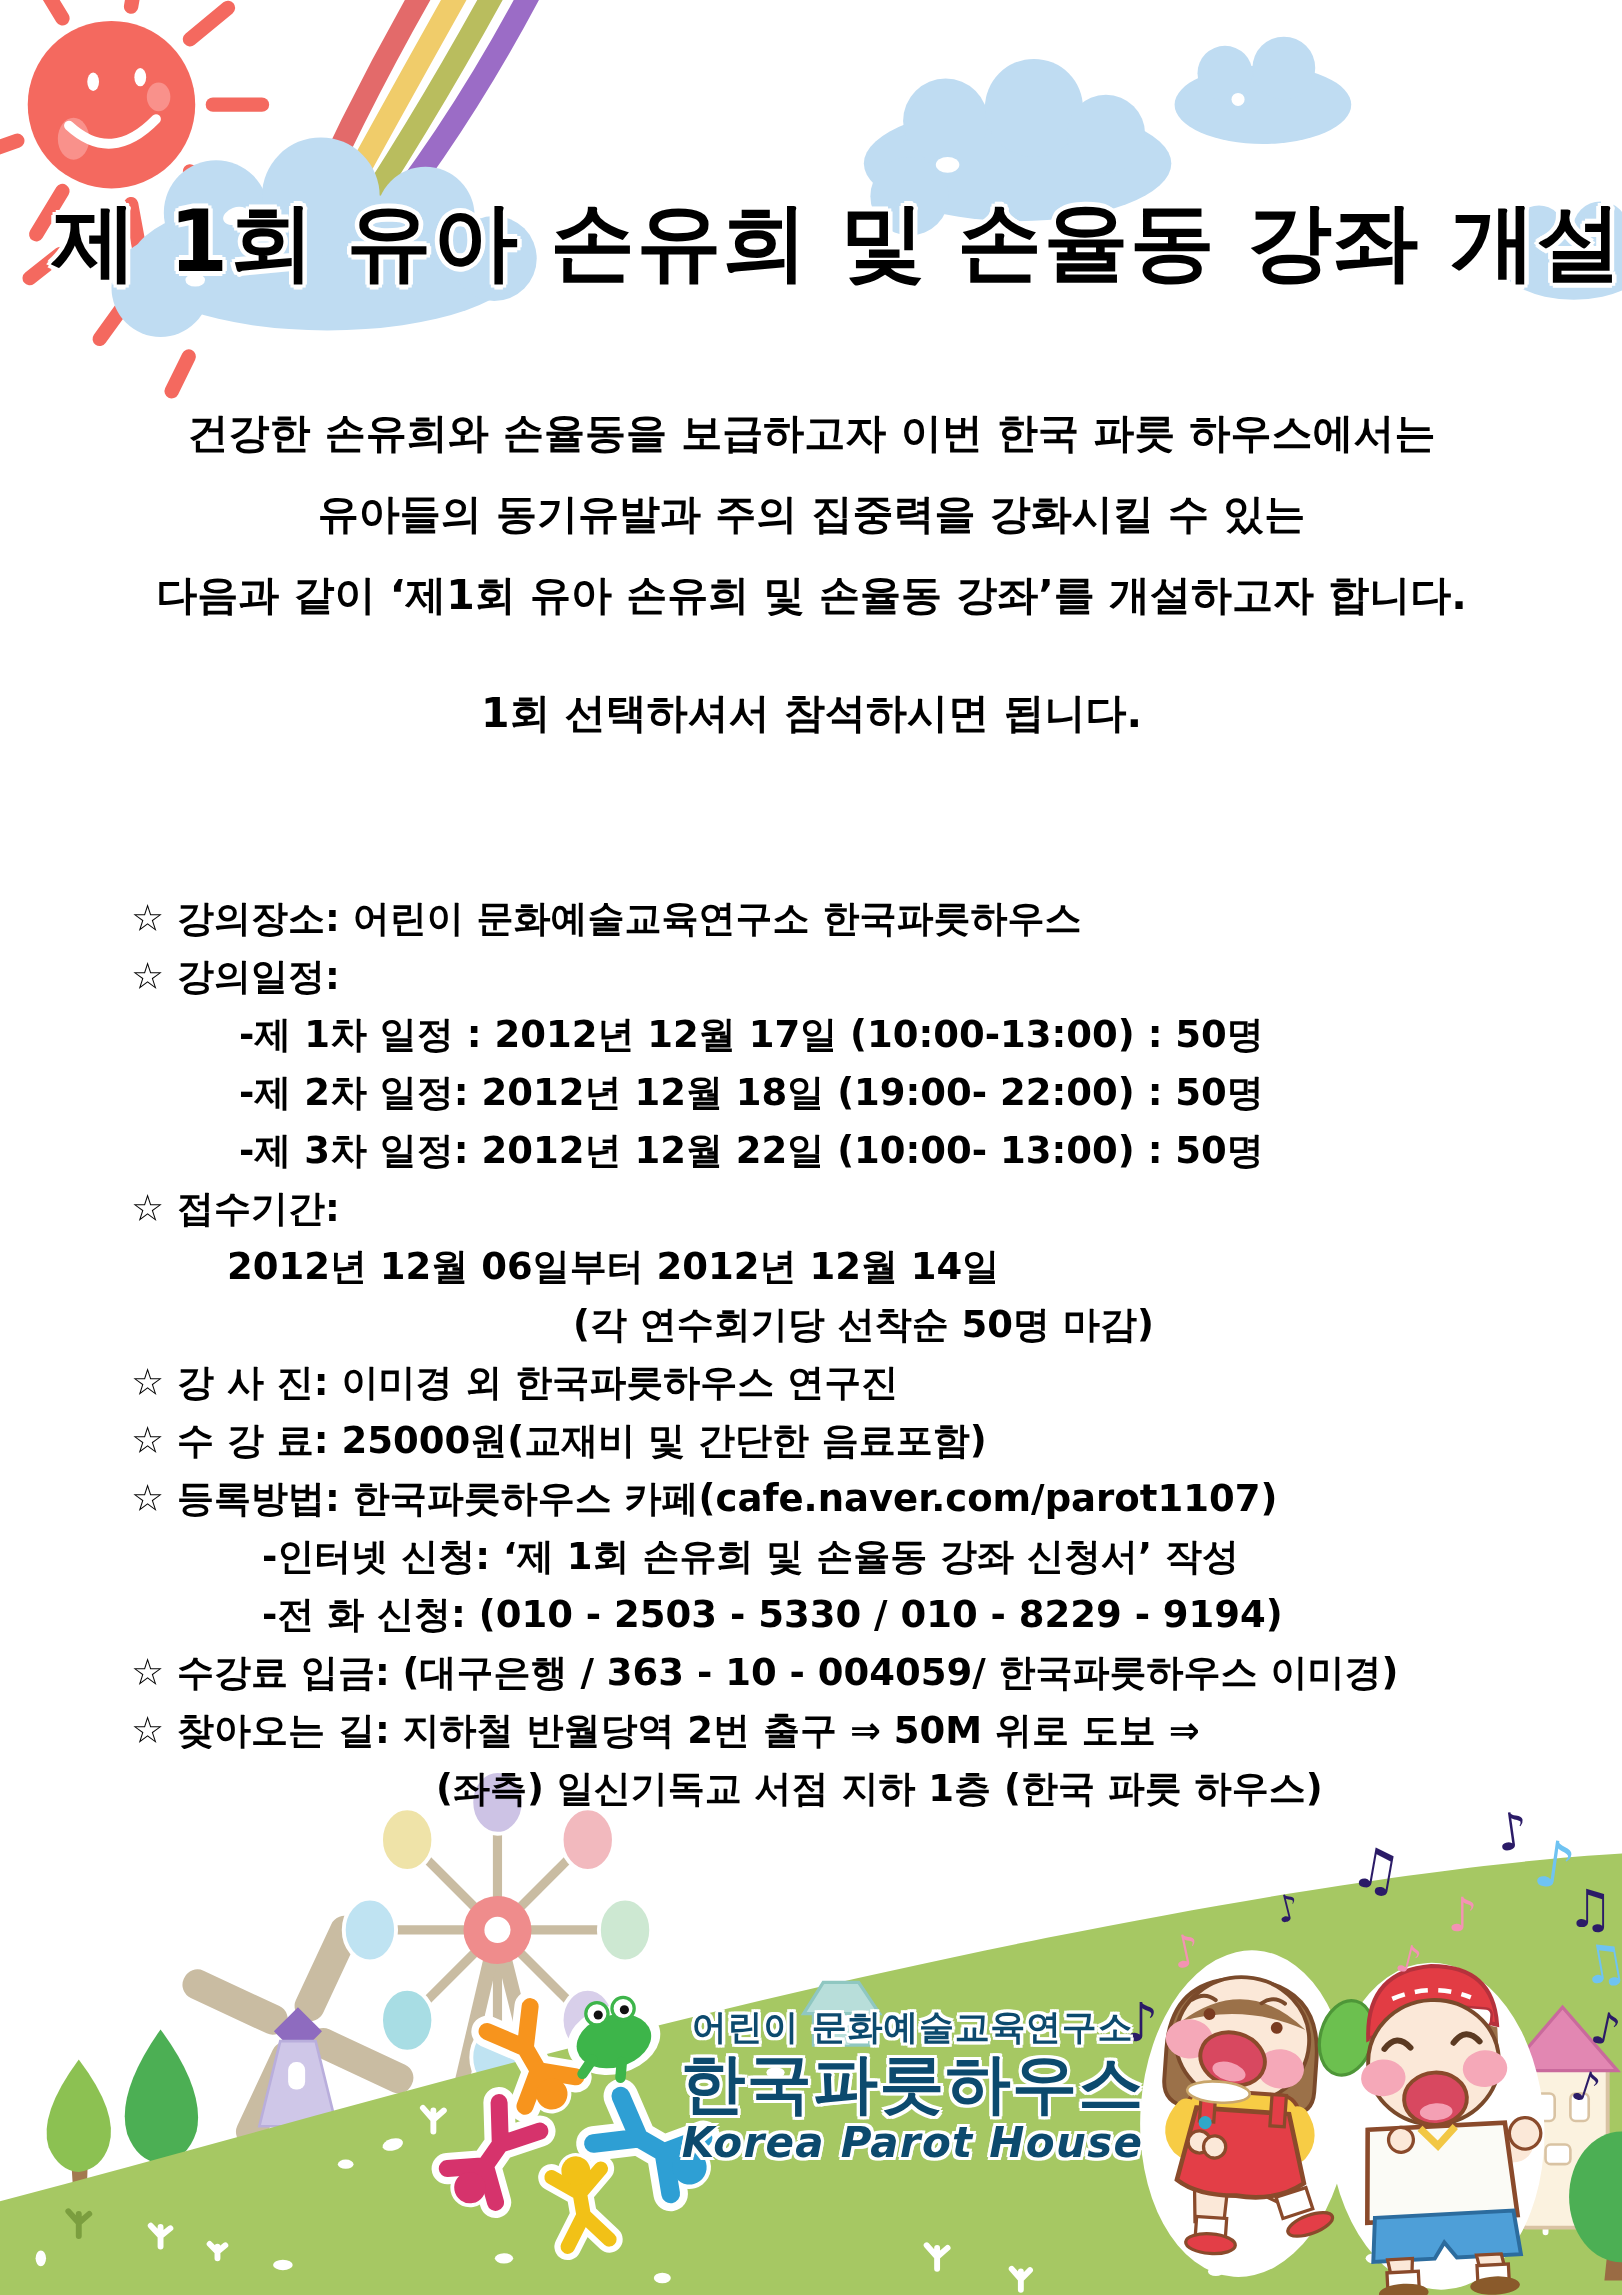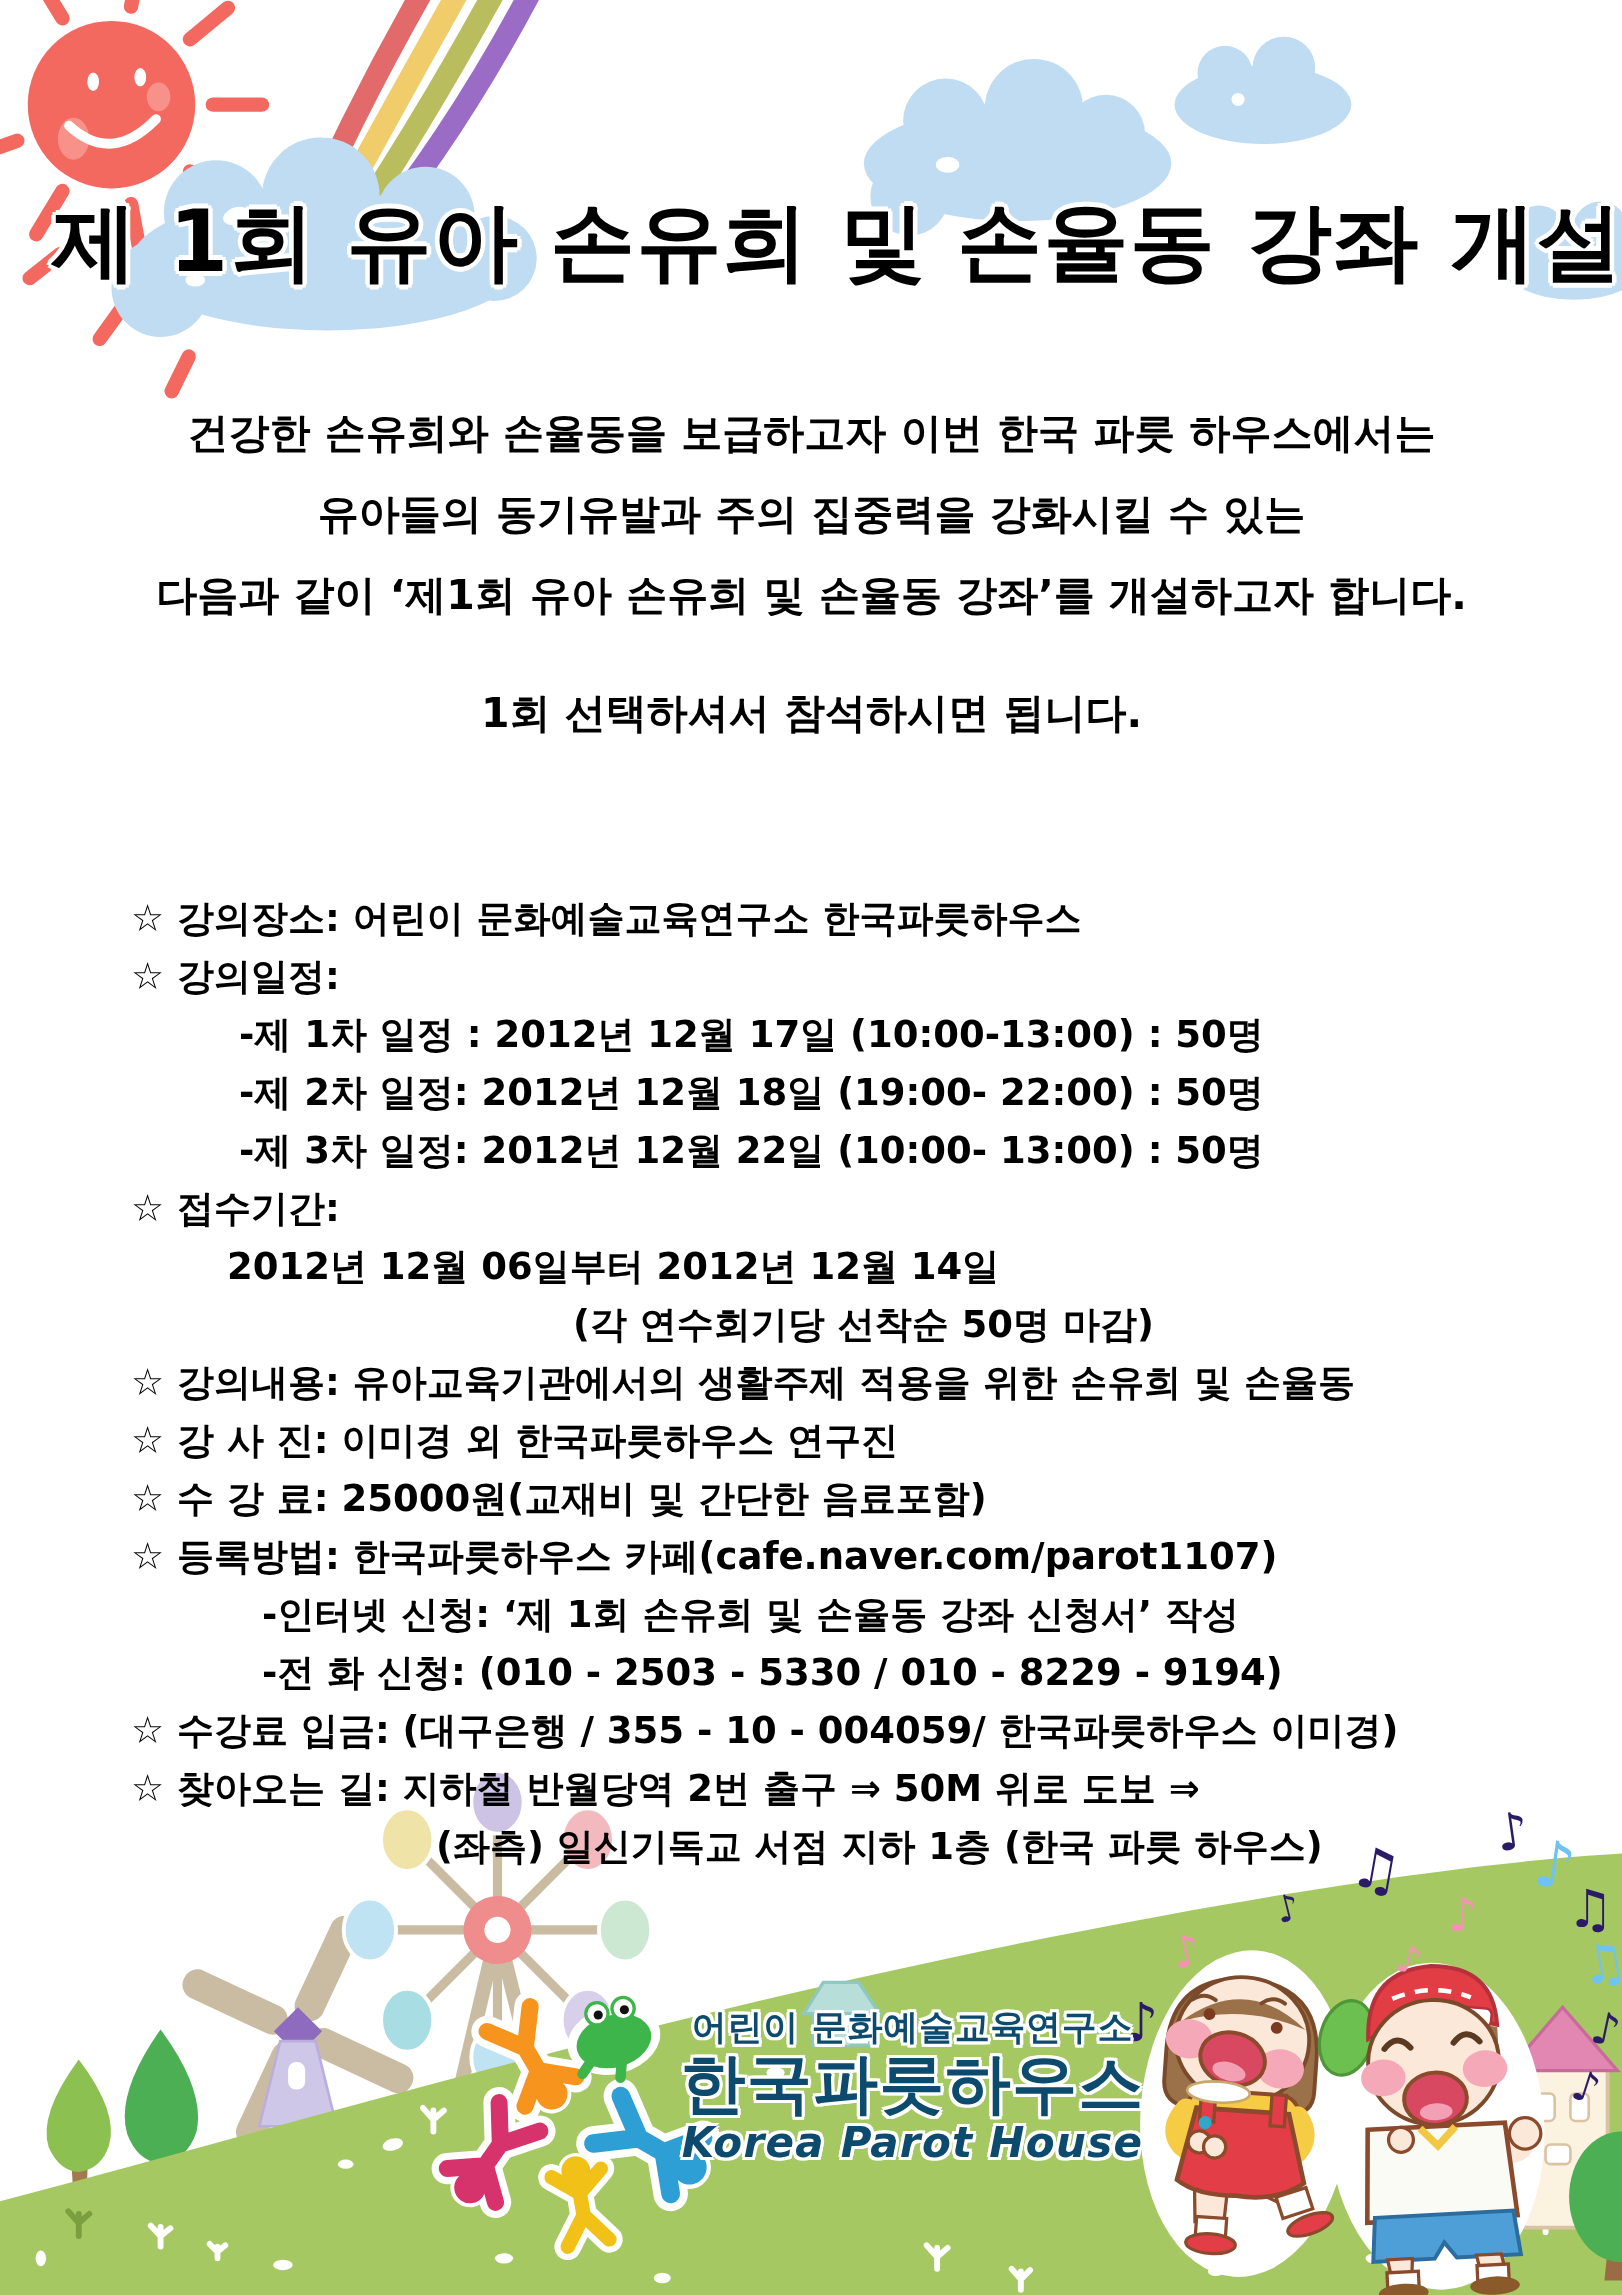--- a/index.html
+++ b/index.html
@@ -339,27 +339,26 @@
 
   <div class="txt details">
     <div>☆ 강의장소: 어린이 문화예술교육연구소 한국파릇하우스</div>
     <div>☆ 강의일정:</div>
     <div class="d-sub">-제 1차 일정 : 2012년 12월 17일 (10:00-13:00) : 50명</div>
     <div class="d-sub">-제 2차 일정: 2012년 12월 18일 (19:00- 22:00) : 50명</div>
     <div class="d-sub">-제 3차 일정: 2012년 12월 22일 (10:00- 13:00) : 50명</div>
     <div>☆ 접수기간:</div>
     <div class="d-date">2012년 12월 06일부터 2012년 12월 14일</div>
     <div class="d-note">(각 연수회기당 선착순 50명 마감)</div>
-    <div>☆ 강의내용: 유아교육기관에서의 생활주제 적용을 위한 손유희 및 손율동</div>
     <div>☆ 강 사 진: 이미경 외 한국파릇하우스 연구진</div>
     <div>☆ 수 강 료: 25000원(교재비 및 간단한 음료포함)</div>
     <div>☆ 등록방법: 한국파릇하우스 카페(cafe.naver.com/parot1107)</div>
     <div class="d-sub2">-인터넷 신청: ‘제 1회 손유희 및 손율동 강좌 신청서’ 작성</div>
     <div class="d-sub2">-전 화  신청: (010 - 2503 - 5330 / 010 - 8229 - 9194)</div>
-    <div>☆ 수강료 입금: (대구은행 / 355 - 10 - 004059/ 한국파릇하우스 이미경)</div>
+    <div>☆ 수강료 입금: (대구은행 / 363 - 10 - 004059/ 한국파릇하우스 이미경)</div>
     <div>☆ 찾아오는 길: 지하철 반월당역 2번 출구 ⇒ 50M 위로 도보 ⇒</div>
     <div class="d-last">(좌측) 일신기독교 서점 지하 1층 (한국 파릇 하우스)</div>
   </div>
 
   <div class="txt footer-text org">어린이 문화예술교육연구소</div>
   <div class="txt footer-text kr">한국파릇하우스</div>
   <div class="txt footer-text en">Korea Parot House</div>
 
 </div>
 

